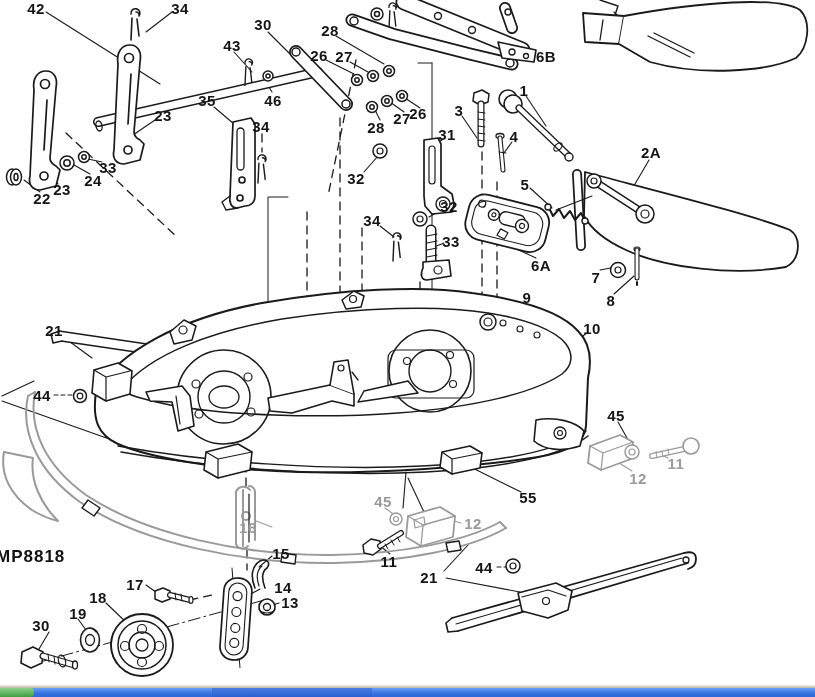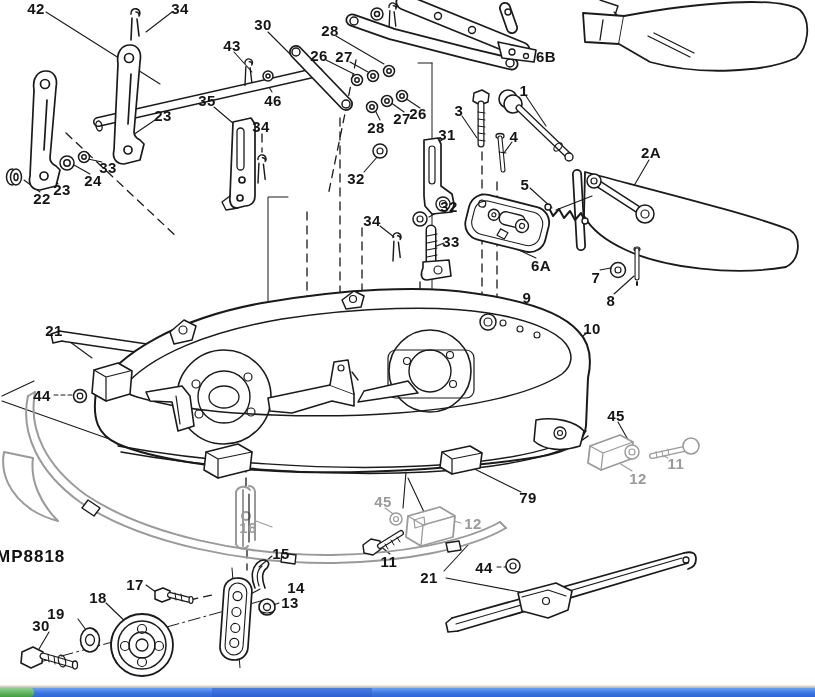--- a/index.html
+++ b/index.html
@@ -479,33 +479,33 @@
       <span class="callout" style="left: 541px; top: 265px;">6A</span>
       <span class="callout" style="left: 596px; top: 277px;">7</span>
       <span class="callout" style="left: 611px; top: 300px;">8</span>
       <span class="callout" style="left: 527px; top: 297px;">9</span>
       <span class="callout" style="left: 592px; top: 328px;">10</span>
       <span class="callout" style="left: 54px; top: 330px;">21</span>
       <span class="callout" style="left: 42px; top: 395px;">44</span>
       <span class="callout" style="left: 616px; top: 415px;">45</span>
       <span class="callout muted" style="left: 676px; top: 463px;">11</span>
       <span class="callout muted" style="left: 638px; top: 478px;">12</span>
-      <span class="callout" style="left: 528px; top: 497px;">79</span>
+      <span class="callout" style="left: 528px; top: 497px;">55</span>
       <span class="callout muted" style="left: 383px; top: 501px;">45</span>
       <span class="callout muted" style="left: 473px; top: 523px;">12</span>
       <span class="callout muted" style="left: 248px; top: 527px;">16</span>
       <span class="callout" style="left: 389px; top: 561px;">11</span>
       <span class="callout" style="left: 429px; top: 577px;">21</span>
       <span class="callout" style="left: 484px; top: 567px;">44</span>
       <span class="callout" style="left: 281px; top: 553px;">15</span>
-      <span class="callout" style="left: 282px; top: 587px; padding-left: 28px;">14</span>
+      <span class="callout" style="left: 269px; top: 587px; padding-left: 28px;">14</span>
       <span class="callout" style="left: 290px; top: 602px;">13</span>
       <span class="callout" style="left: 135px; top: 584px; text-align: right;">17</span>
       <span class="callout" style="left: 98px; top: 597px;">18</span>
-      <span class="callout" style="left: 56px; top: 613px;">19</span>
+      <span class="callout" style="left: 78px; top: 613px;">19</span>
       <span class="callout" style="left: 41px; top: 625px;">30</span>
     </div>
 
   <span class="code-label">MP8818</span>
 
   <div class="taskbar">
     <div class="tb-sep"></div>
     <div class="tb-bar"></div>
     <div class="tb-start"></div>
     <div class="tb-btn"></div>

